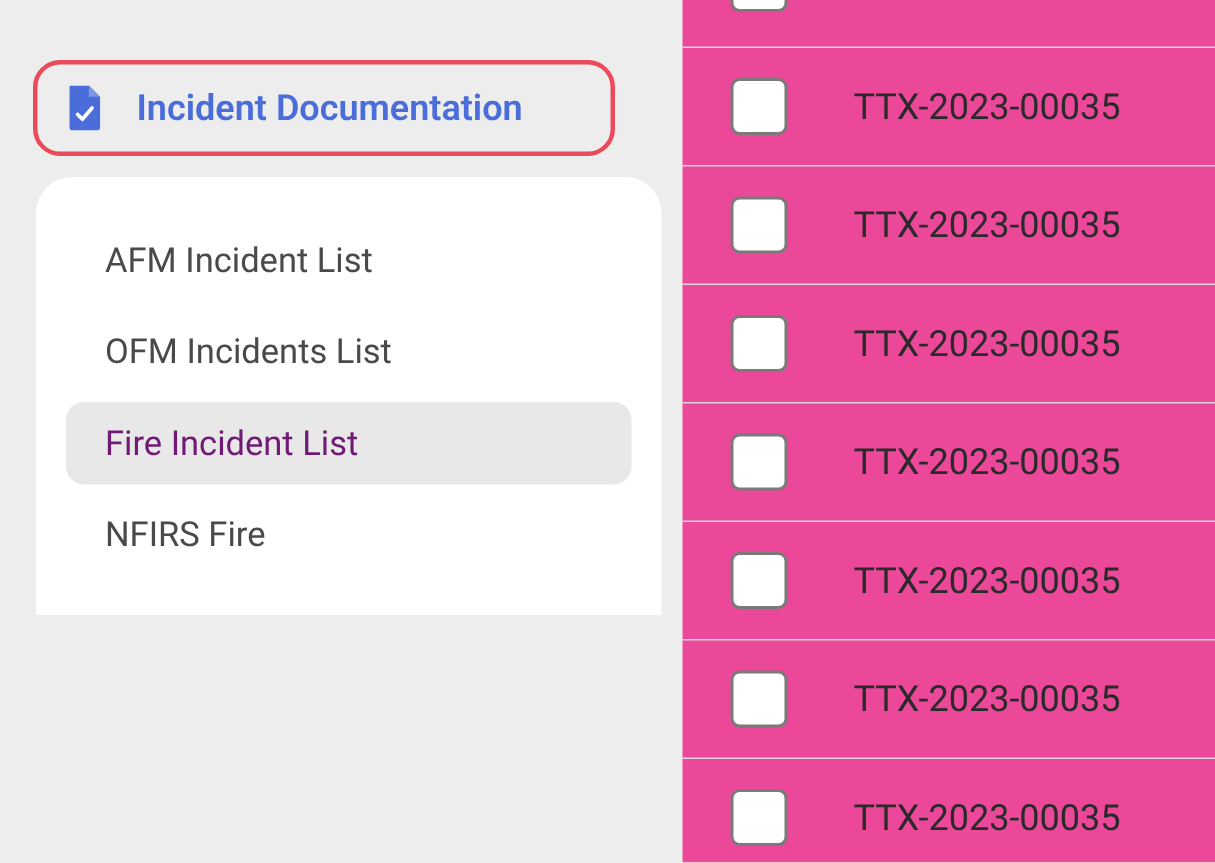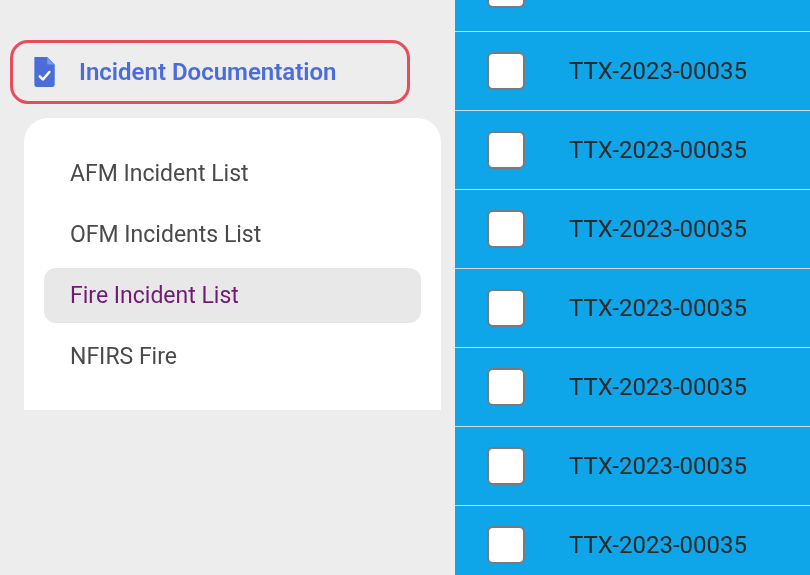--- a/index.html
+++ b/index.html
@@ -23,21 +23,21 @@
       width: 455px;
       background: #ededed;
       padding: 40px 0 0 10px;
     }
     .nav-header {
       display: flex;
       align-items: center;
       padding: 14px 18px;
       border: 3px solid #e94b5b;
       border-radius: 18px;
-      margin: 0 45px 14px 0;
+      margin: 0 45px 14px 12px;
       cursor: pointer;
     }
     .nav-header-icon {
       width: 26px;
       height: 30px;
       margin-right: 22px;
       flex-shrink: 0;
     }
     .nav-header-label {
       color: #4a6dd9;
@@ -58,21 +58,21 @@
       cursor: pointer;
       border-radius: 12px;
       margin-bottom: 6px;
     }
     .nav-item.active {
       background: #e8e8e8;
       color: #701a75;
     }
     .main {
       flex: 1;
-      background: #0ea5e9;
+      background: #ec4899;
       position: relative;
     }
     .table-row {
       display: flex;
       align-items: center;
       border-bottom: 1px solid #d8d8d8;
       height: 79px;
       padding-left: 32px;
     }
     .table-row:first-child {

